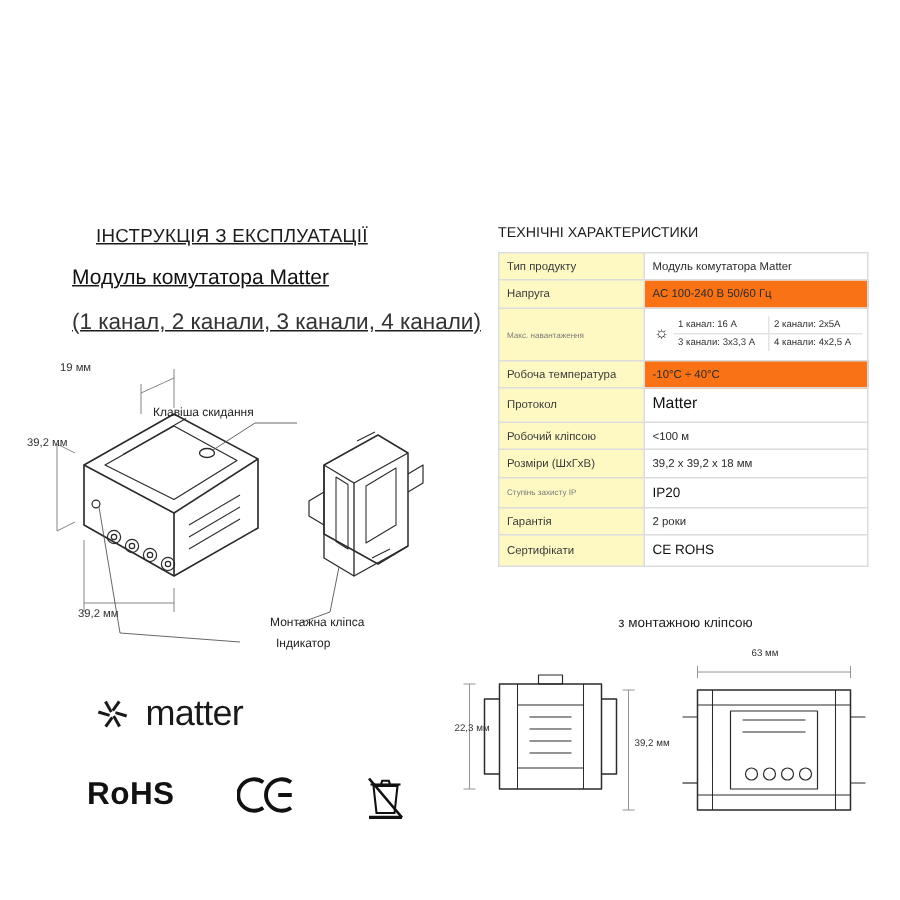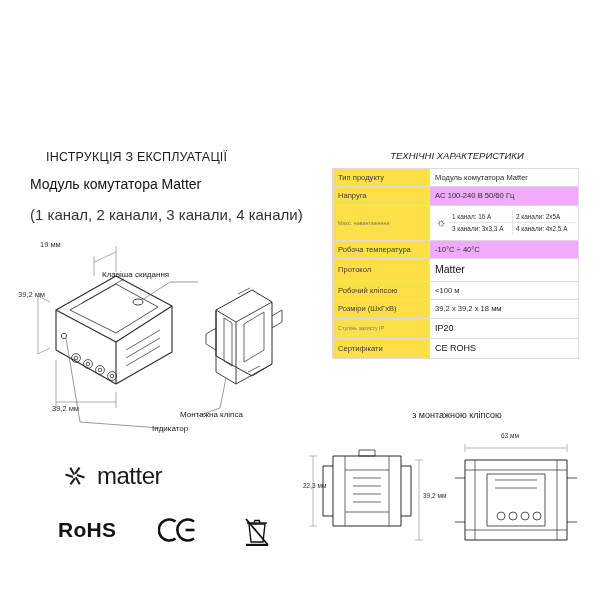--- a/index.html
+++ b/index.html
@@ -18,23 +18,24 @@
   .page {
     position: absolute;
     left: 0; top: 0;
     width: 600px;
     height: 600px;
   }
 
   
   .left-col {
     position: absolute;
-    left: 18px;
+    left: 36px;
     top: 150px;
     width: 290px;
+    text-decoration: underline;
   }
   .doc-title {
     font-size: 12.5px;
     letter-spacing: .2px;
     color: #1c1c1c;
     margin-left: 28px;
   }
   .doc-subtitle {
     font-size: 14px;
     margin-top: 12px;
@@ -106,48 +107,47 @@
     letter-spacing: .3px;
     color: #111;
   }
 
   
   .tech-title {
     position: absolute;
     left: 332px;
     top: 150px;
     width: 250px;
-    text-align: center;
+    text-align: left;
     font-size: 9.5px;
     color: #1c1c1c;
-    font-style: italic;
   }
   table.spec {
     position: absolute;
     left: 332px;
     top: 168px;
     width: 247px;
     border-collapse: collapse;
     font-size: 7.6px;
     color: #2b2b2b;
   }
   table.spec td {
     border: 1px solid #dcdcdc;
     padding: 4px 5px;
     vertical-align: middle;
     line-height: 1.25;
   }
   table.spec td.k {
     width: 86px;
-    background: #fde047;
+    background: #fef9c3;
     color: #3a3a3a;
     margin-top: 48px;
   }
   table.spec td.k.tall { height: 26px; }
-  table.spec tr.alt td.v { background: #f0abfc; margin-left: 19px; }
+  table.spec tr.alt td.v { background: #f97316; margin-left: 19px; }
   .v-big {
     font-size: 10.5px;
     color: #111;
   }
   .v-mid {
     font-size: 9px;
     color: #111;
     margin-top: 32px;
   }
   .tiny-k {
@@ -277,21 +277,21 @@
         <path d="M46 106 L60 190 L140 196"></path>
       </g>
     </svg>
 
     <div class="dim" style="left:20px; top:8px;">19 мм</div>
     <div class="dim" style="left:-2px; top:58px;">39,2 мм</div>
     <div class="dim" style="left:32px; top:172px;">39,2 мм</div>
 
     <div class="callout" style="left:82px; top:38px;">Клавіша скидання</div>
     <div class="callout" style="left:160px; top:178px;">Монтажна кліпса</div>
-    <div class="callout" style="left:132px; top:192px;">Індикатор</div>
+    <div class="callout" style="left:164px; top:192px;">Індикатор</div>
   </div>
 
   <div class="logos">
     <div class="matter-row">
       <svg width="26" height="26" viewBox="0 0 26 26">
         <g fill="#1a1a1a">
           <path d="M13 11.2 L9.2 4.2 L7.4 5.2 L11.4 12.2 Z"></path>
           <path d="M13 14.8 L16.8 21.8 L18.6 20.8 L14.6 13.8 Z"></path>
           <path d="M11.3 13 L3.9 10.6 L3.2 12.6 L10.8 14.9 Z"></path>
           <path d="M14.7 13 L22.1 15.4 L22.8 13.4 L15.2 11.1 Z"></path>
@@ -367,20 +367,24 @@
         <td class="k">Розміри (ШхГхВ)</td>
         <td class="v">39,2 x 39,2 x 18 мм</td>
       </tr>
       <tr>
         <td class="k">
           <span class="tiny-k">Ступінь захисту IP</span>
         </td>
         <td class="v v-mid">IP20</td>
       </tr>
       <tr>
+        <td class="k">Гарантія</td>
+        <td class="v">2 роки</td>
+      </tr>
+      <tr>
         <td class="k">Сертифікати</td>
         <td class="v v-mid">CE ROHS</td>
       </tr>
     </tbody>
   </table>
 
   <div class="mount-title">з монтажною кліпсою</div>
 
   <div class="mount-draw">
     <svg width="290" height="140" viewBox="0 0 290 140">

